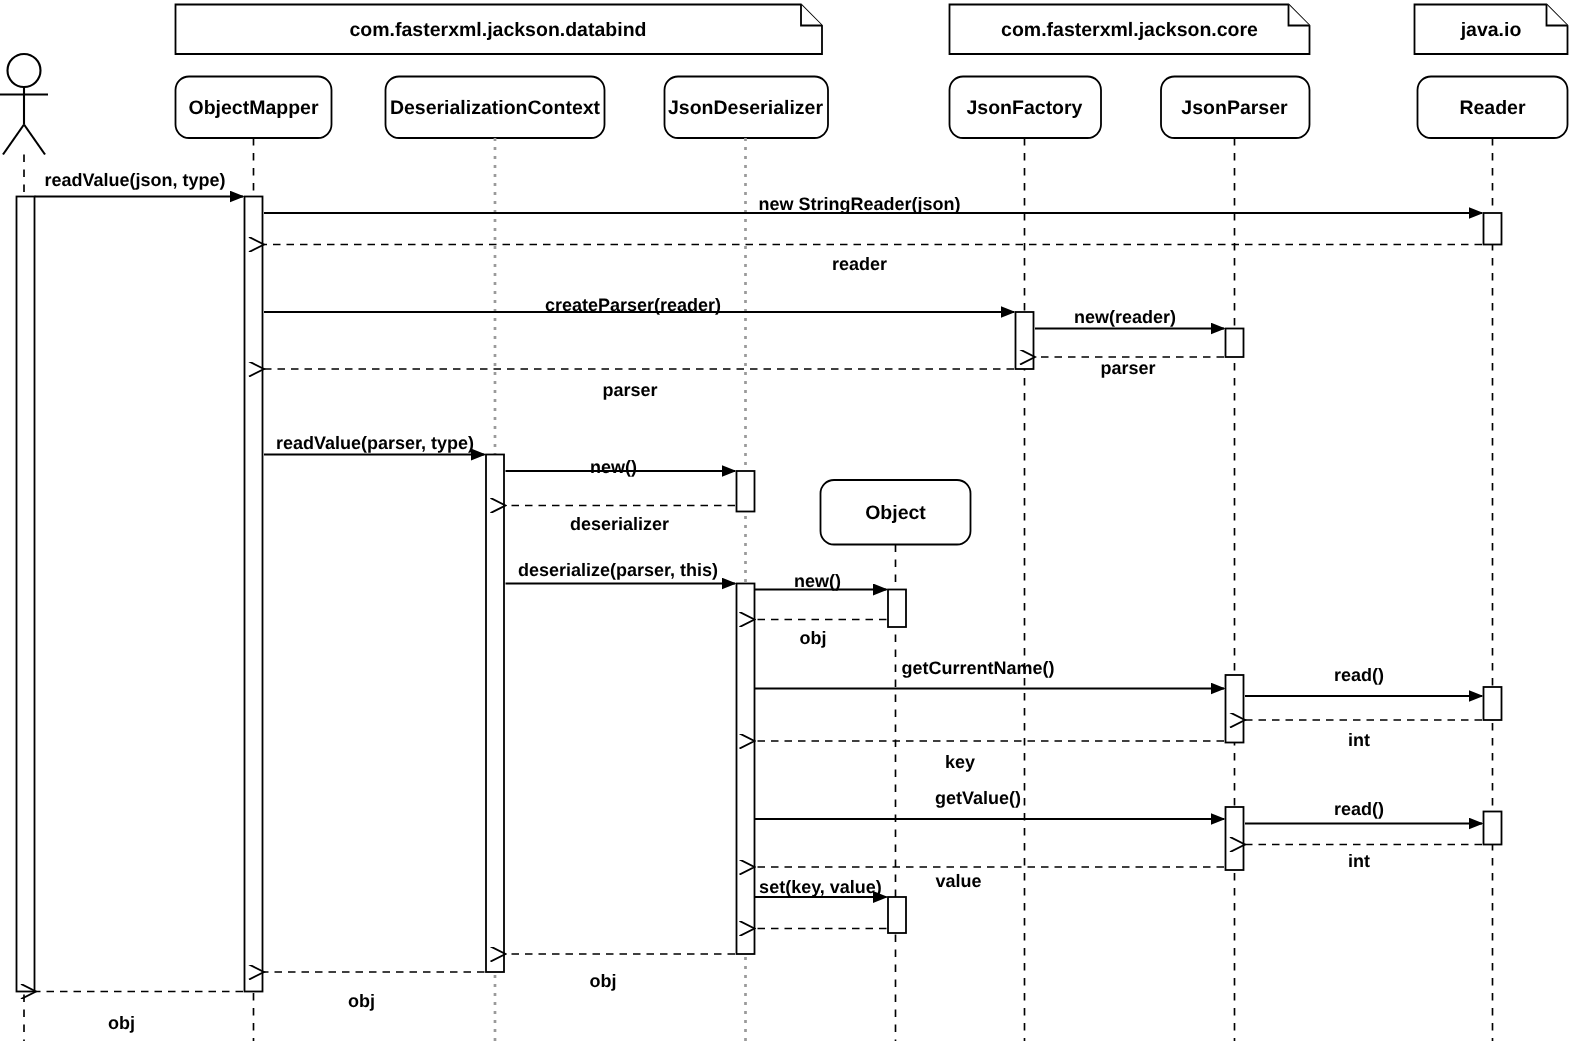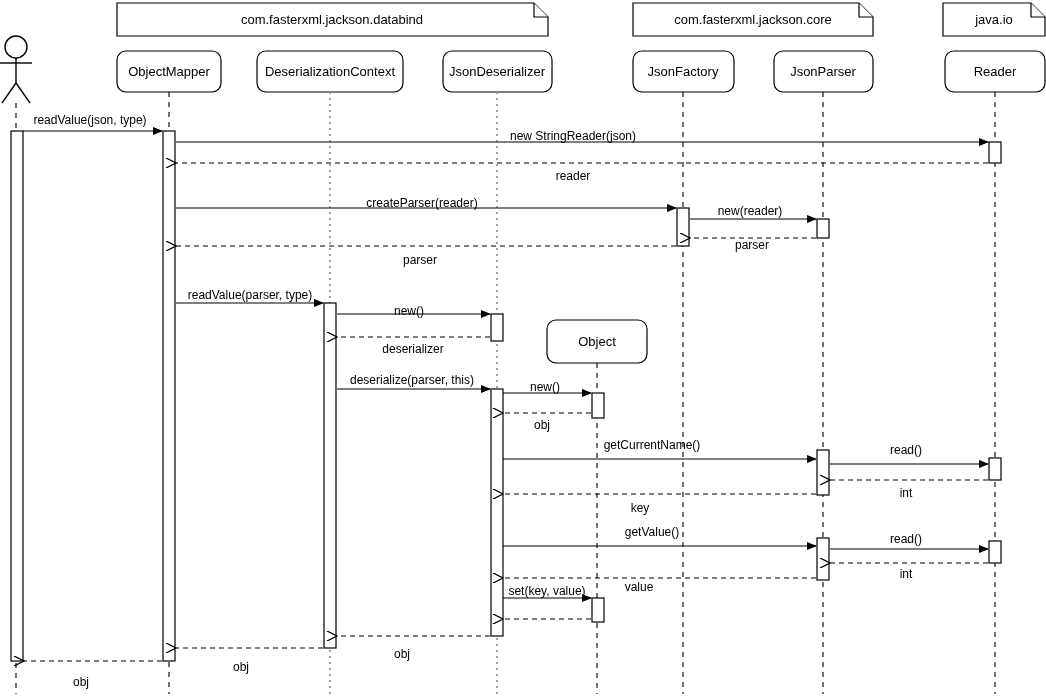--- a/index.html
+++ b/index.html
@@ -7,20 +7,21 @@
     padding: 0;
     background: #ffffff;
   }
   #canvas {
     position: relative;
     width: 1046px;
     height: 697px;
     background: #ffffff;
     font-family: "Liberation Sans", sans-serif;
     overflow: hidden;
+    font-weight: bold;
   }
   svg { display: block; }
   .pkg-box {
     fill: #ffffff;
     stroke: #000000;
     stroke-width: 1.2;
   }
   .pkg-fold {
     fill: #ffffff;
     stroke: #000000;

